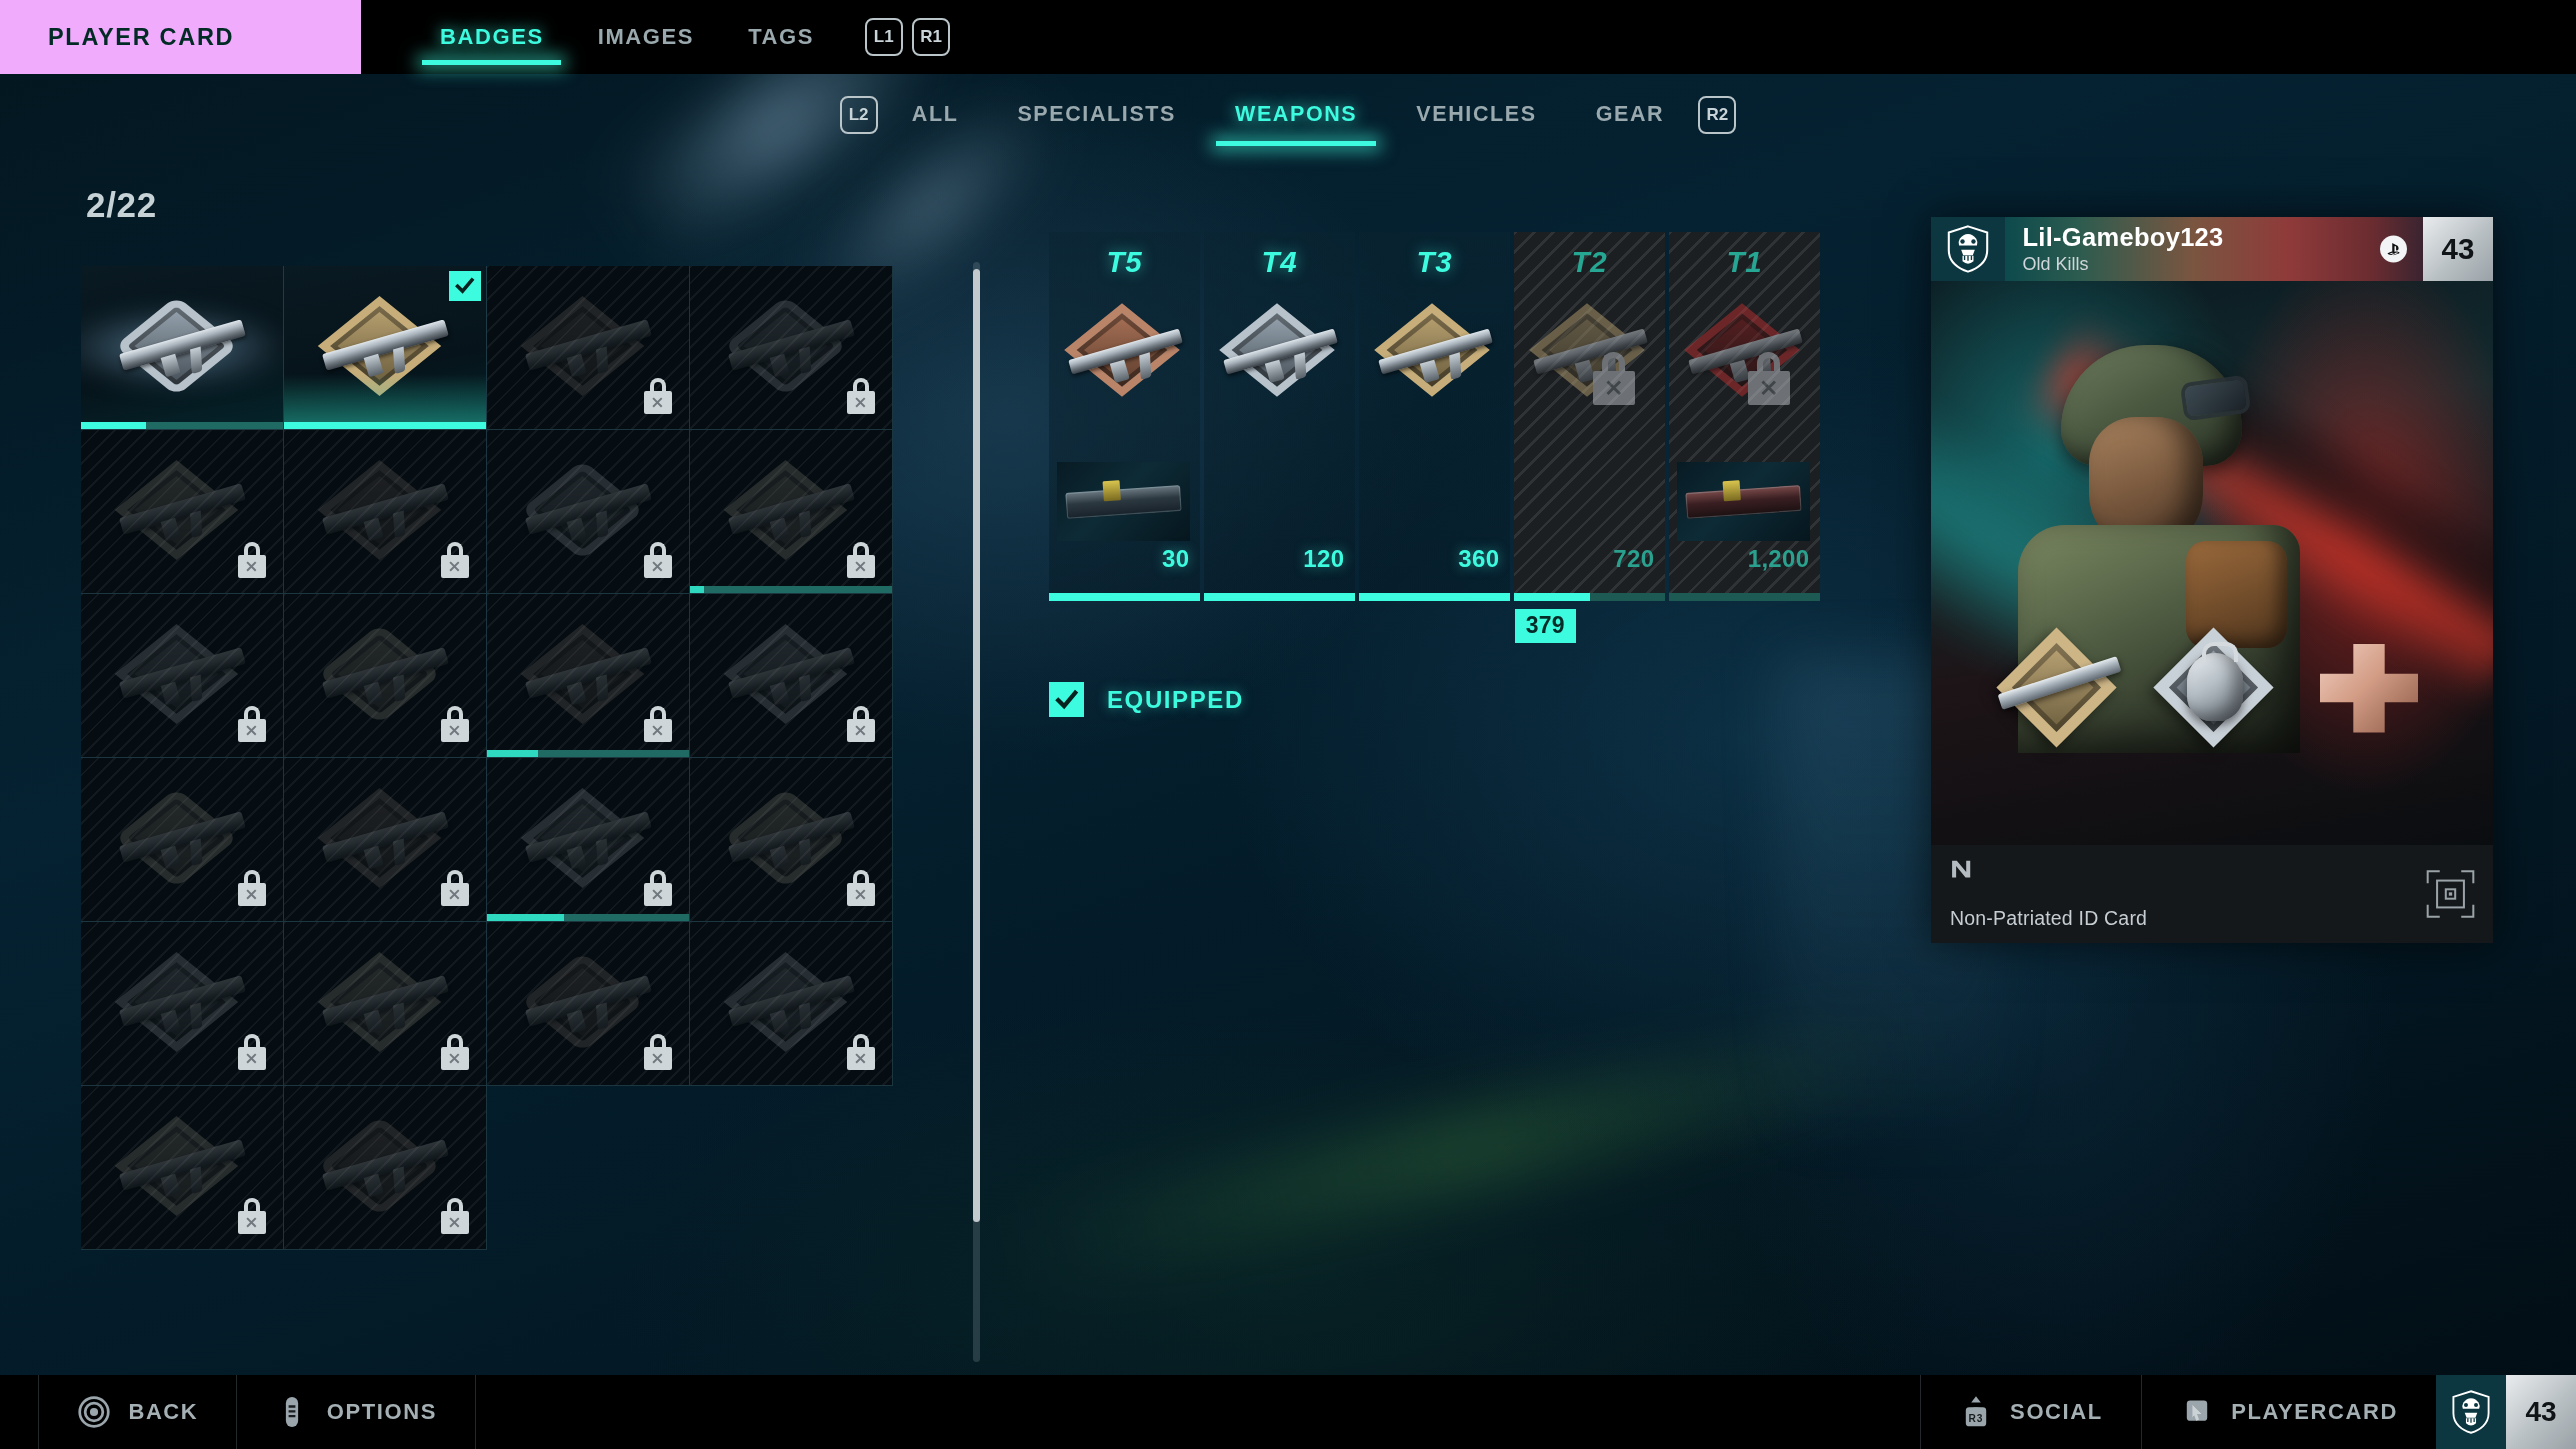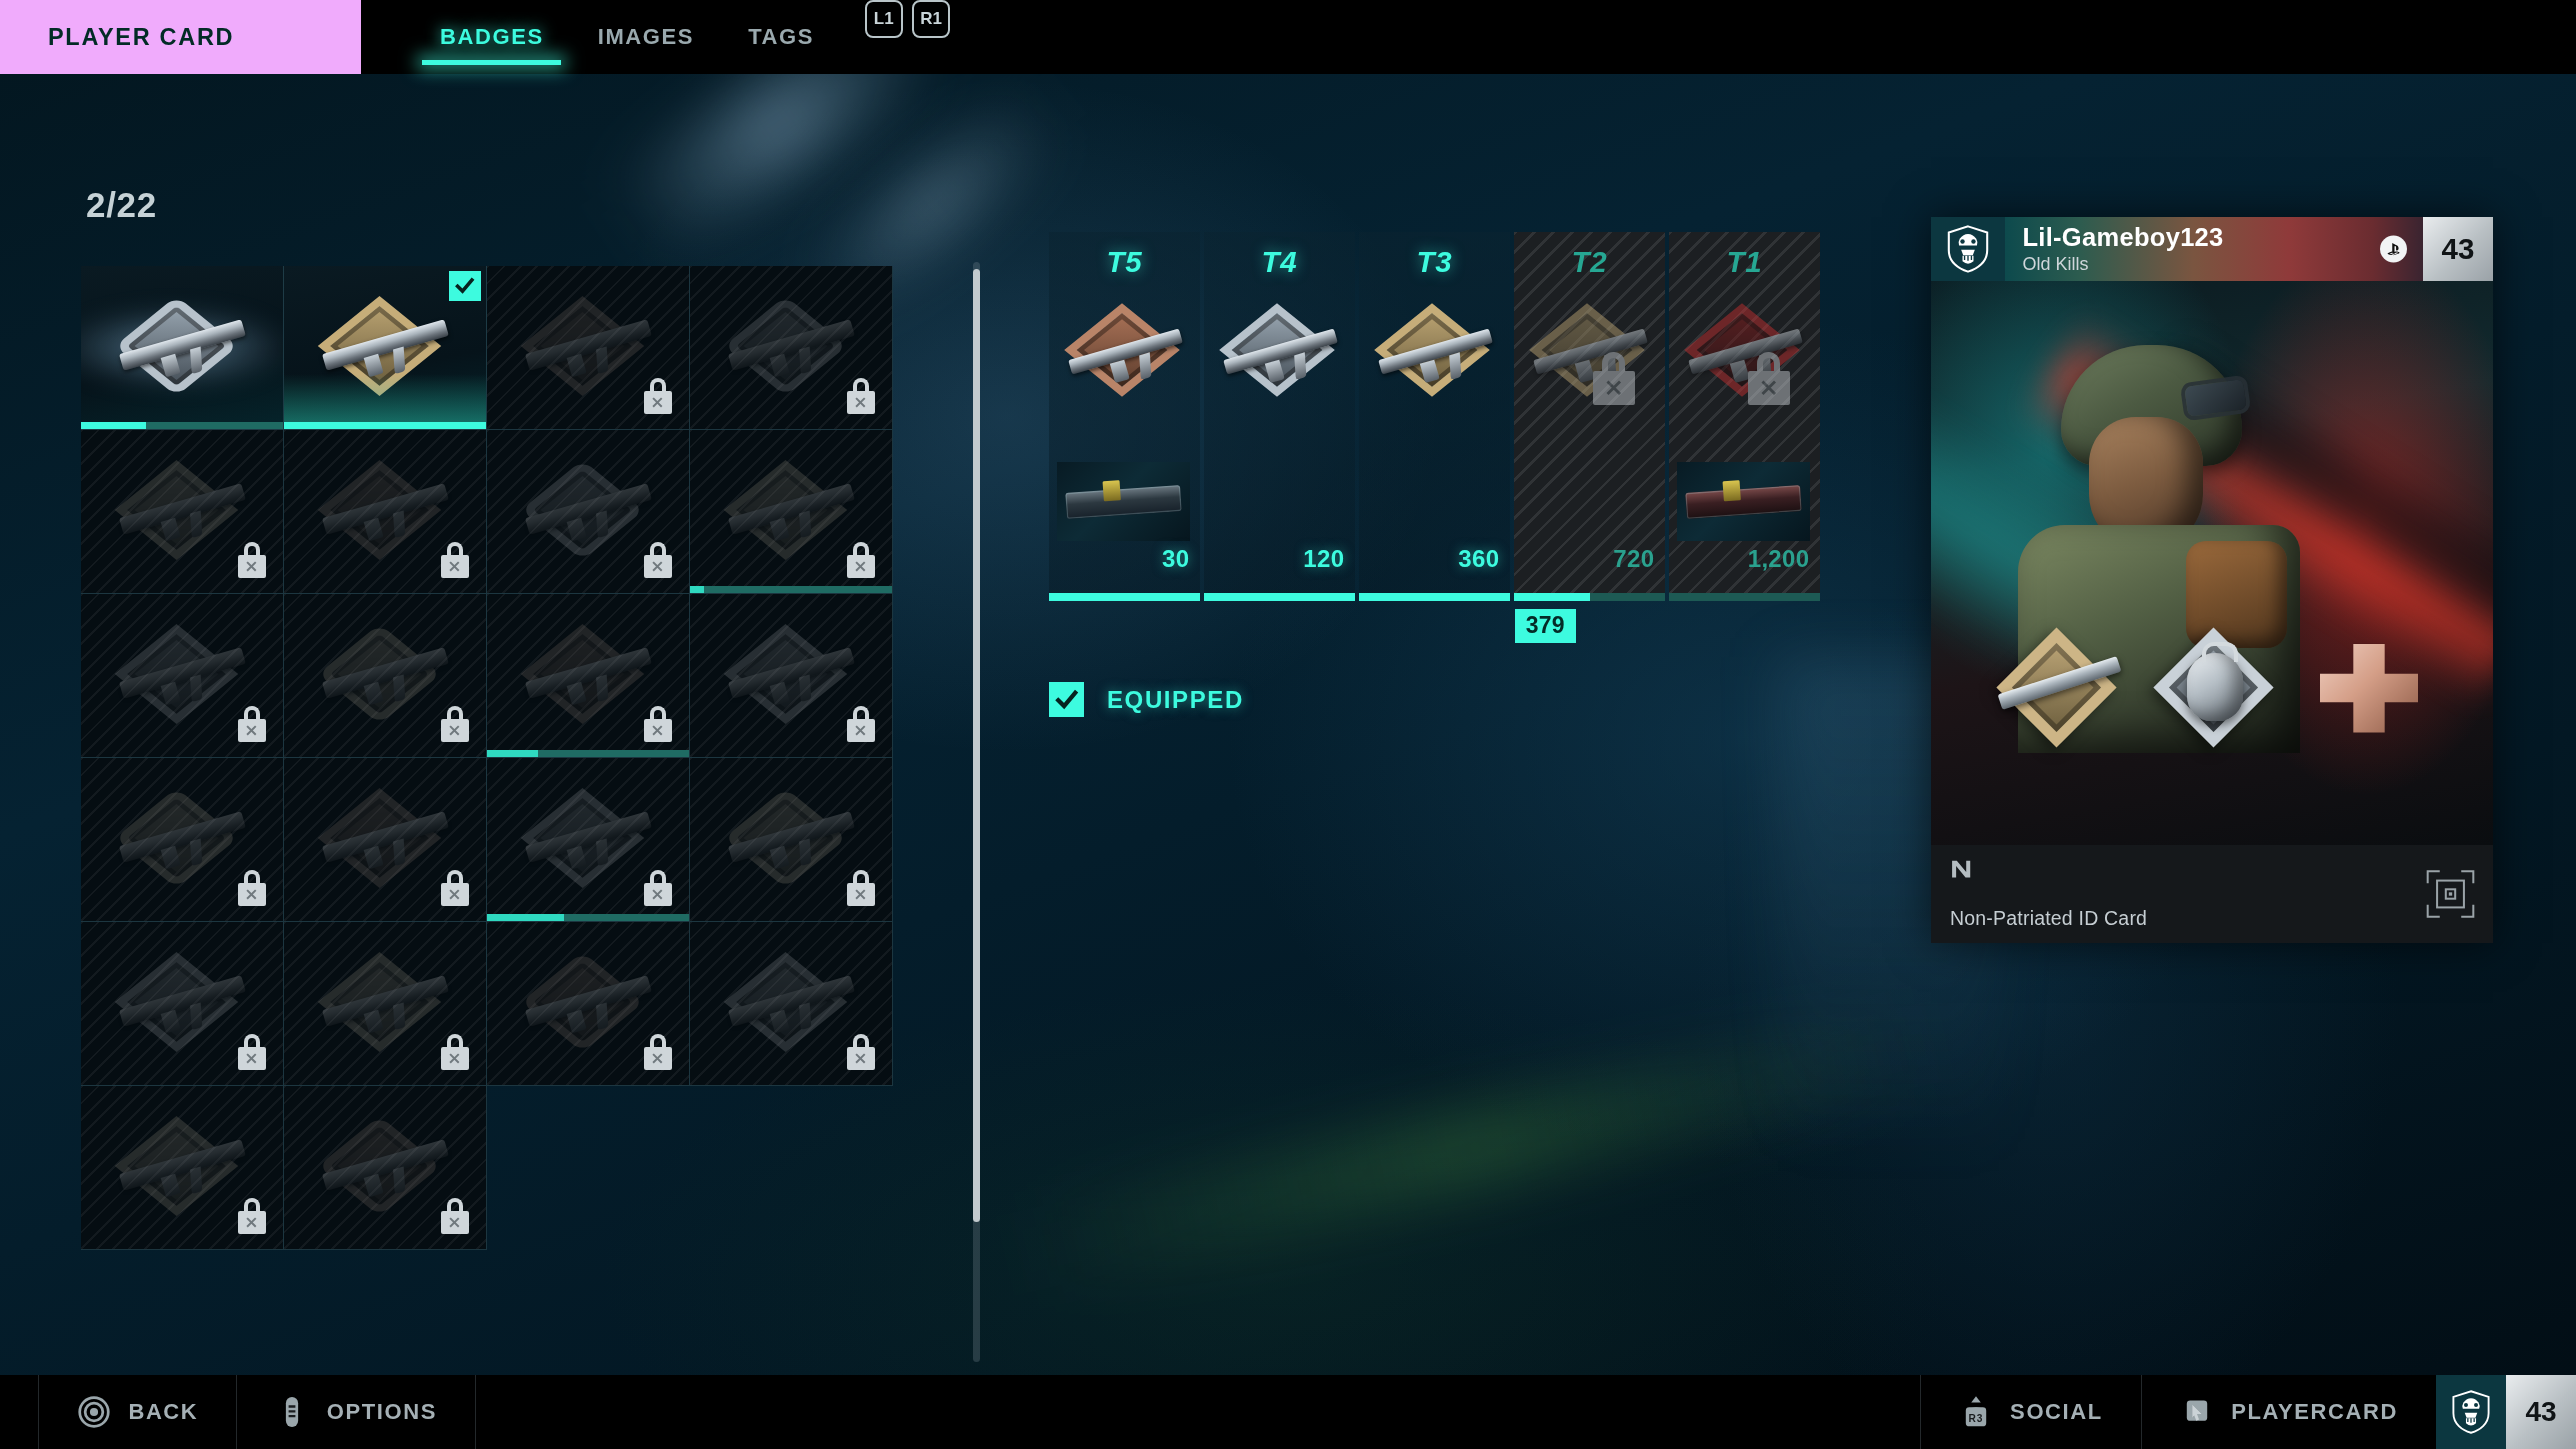--- a/index.html
+++ b/index.html
@@ -24,21 +24,21 @@
   
   #topnav {
     position:absolute; left:0; top:0; width:2576px; height:74px;
     background:#000; display:flex; align-items:stretch; z-index:30;
   }
   .pc-tab {
     width:361px; background:#f0abfc; display:flex; align-items:center;
     padding-left:48px; letter-spacing:1.7px;
     font-size:23.5px; color:#032b26; font-weight:bold;
   }
-  .nav-items { display:flex; align-items:flex-start; gap:0px; padding-left:52px; }
+  .nav-items { display:flex; align-items:center; gap:0px; padding-left:52px; }
   .nav-item {
     position:relative; padding:0 27px; height:74px; display:flex;
     align-items:center; font-size:22px; letter-spacing:1.6px;
     color:#9aa9ae; font-weight:bold;
   }
   .nav-item.active { color:#3dfbdf; text-shadow:0 0 14.8px rgba(61,251,223,0.85); }
   .nav-item.active::after {
     content:""; position:absolute; left:9.4px; right:9.4px; bottom:9.4px;
     height:4.7px; background:#3dfbdf; box-shadow:0 0 17.4px 4.7px rgba(61,251,223,0.6);
   }
@@ -417,20 +417,41 @@
       <div class="nav-item">
         <span>TAGS</span>
       </div>
       <div class="bumper-group">
         <span class="bumper">L1</span>
         <span class="bumper">R1</span>
       </div>
     </div>
   </div>
 
+  <div id="subnav">
+    <div class="sub-inner">
+      <span class="bumper">L2</span>
+      <div class="sub-item">
+        <span>ALL</span>
+      </div>
+      <div class="sub-item">
+        <span>SPECIALISTS</span>
+      </div>
+      <div class="sub-item active">
+        <span>WEAPONS</span>
+      </div>
+      <div class="sub-item">
+        <span>VEHICLES</span>
+      </div>
+      <div class="sub-item">
+        <span>GEAR</span>
+      </div>
+      <span class="bumper">R2</span>
+    </div>
+  </div>
 
   <div id="count">2/22</div>
 
   <div id="gridwrap">
     <div id="grid">
         <div class="cell unlocked selected">
           <div class="badgeart">
             <div class="gun-badge">
               <div class="diam silver hex"></div>
               <div class="rifle"></div>

